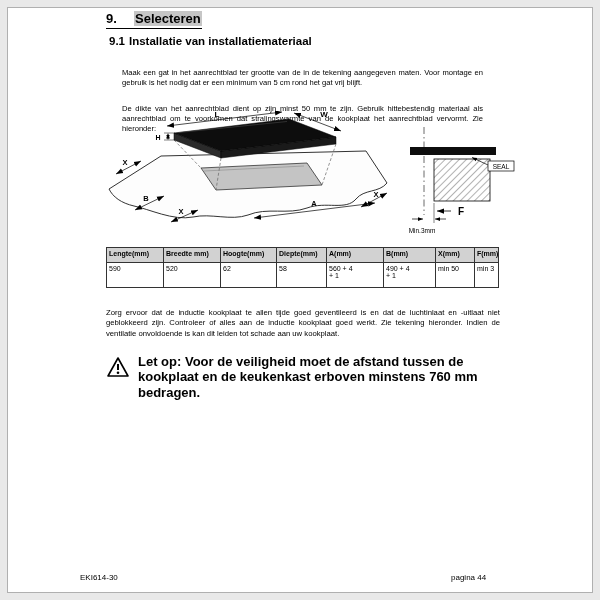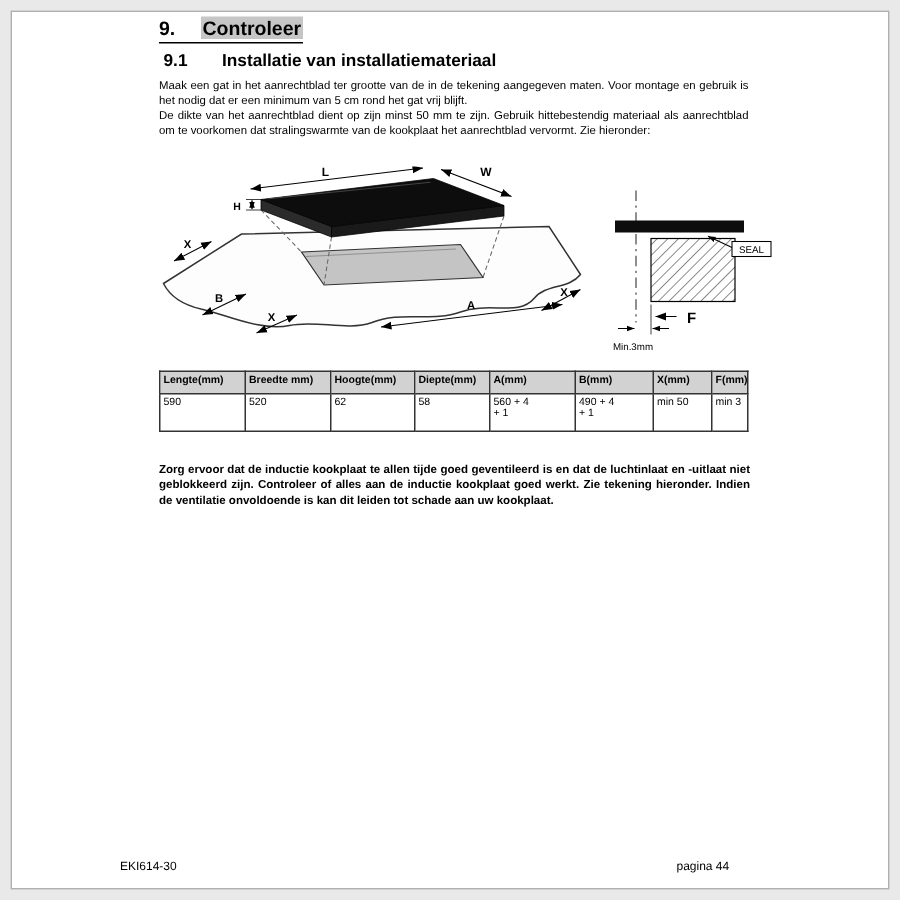--- a/index.html
+++ b/index.html
@@ -23,27 +23,27 @@
     border-bottom: 1.6px solid #000;
     padding-bottom: 2px;
     display: inline-block;
   }
   .h1 .h1-num { display: inline-block; width: 28px; }
   .h1 .h1-title { background: #c6c6c6; padding: 0 1px; }
   .h2 {
     position: absolute; left: 101px; top: 27px;
     font-size: 11.5px; font-weight: bold;
   }
-  .h2 .h2-num { display: inline-block; margin-right: 23px; }
+  .h2 .h2-num { display: inline-block; margin-right: 4px; }
   
   .intro {
     position: absolute; left: 98px; top: 44px; width: 393px;
     font-size: 7.6px; line-height: 1.32; text-align: justify;
   }
-  .intro p { margin: 0; }
+  .intro p { margin: 16px; }
   
   .diagram {
     position: absolute; left: 96px; top: 103px;
     width: 412px; height: 136px;
   }
   .diagram text {
     font-family: "Liberation Sans", sans-serif;
     fill: #000;
   }
   
@@ -57,21 +57,21 @@
     padding: 2px 2px;
     text-align: left;
     vertical-align: top;
     overflow: hidden;
   }
   .dim-table th { background: #d2d2d2; font-weight: bold; height: 10px; }
   .dim-table td { height: 20px; white-space: pre-line; }
   
   .vent {
     position: absolute; left: 98px; top: 300px; width: 394px;
-    font-size: 7.7px; font-weight: bold; line-height: 1.35; text-align: justify;
+    font-size: 7.7px; font-weight: normal; line-height: 1.35; text-align: justify;
     margin: 0;
   }
   
   .warning {
     position: absolute; left: 98px; top: 346px; width: 402px;
     display: flex; gap: 8px; align-items: flex-start;
   }
   .warn-icon { width: 24px; height: 22px; flex: 0 0 auto; margin-top: 2px; }
   .warning-text {
     margin: 0; width: 345px;
@@ -81,21 +81,21 @@
   .footer-left  { position: absolute; left: 72px;  bottom: 10px; font-size: 8px; }
   .footer-center{ position: absolute; left: 0; right: 0; bottom: 10px; text-align: center; font-size: 8px; }
   .footer-right { position: absolute; left: 443px; bottom: 10px; font-size: 8px; }
 </style>
 </head>
 <body>
 
 <div class="page">
 
   <div class="h1">
-    <span class="h1-num">9.</span><span class="h1-title">Controleer</span>
+    <span class="h1-num">9.</span><span class="h1-title">Selecteren</span>
   </div>
 
   <div class="h2">
     <span class="h2-num">9.1</span><span class="h2-title">Installatie van installatiemateriaal</span>
   </div>
 
   <div class="intro">
     <p>Maak een gat in het aanrechtblad ter grootte van de in de tekening aangegeven maten. Voor montage en gebruik is het nodig dat er een minimum van 5 cm rond het gat vrij blijft.</p>
     <p>De dikte van het aanrechtblad dient op zijn minst 50 mm te zijn. Gebruik hittebestendig materiaal als aanrechtblad om te voorkomen dat stralingswarmte van de kookplaat het aanrechtblad vervormt. Zie hieronder:</p>
   </div>
@@ -204,17 +204,25 @@
         <td>490 + 4
 + 1</td>
         <td>min 50</td>
         <td>min 3</td>
       </tr>
     </tbody>
   </table>
 
   <p class="vent">Zorg ervoor dat de inductie kookplaat te allen tijde goed geventileerd is en dat de luchtinlaat en -uitlaat niet geblokkeerd zijn. Controleer of alles aan de inductie kookplaat goed werkt. Zie tekening hieronder. Indien de ventilatie onvoldoende is kan dit leiden tot schade aan uw kookplaat.</p>
 
+  <div class="warning">
+    <svg class="warn-icon" viewBox="0 0 24 22" xmlns="http://www.w3.org/2000/svg">
+      <path d="M12 2 L22 20 L2 20 Z" fill="none" stroke="#000" stroke-width="1.6" stroke-linejoin="round"></path>
+      <line x1="12" y1="8" x2="12" y2="14" stroke="#000" stroke-width="2"></line>
+      <circle cx="12" cy="16.8" r="1.3" fill="#000"></circle>
+    </svg>
+    <p class="warning-text">Let op: Voor de veiligheid moet de afstand tussen de kookplaat en de keukenkast erboven minstens 760 mm bedragen.</p>
+  </div>
 
   <span class="footer-left">EKI614-30</span>
   <span class="footer-right">pagina 44</span>
 
 </div>
 
 </body></html>

